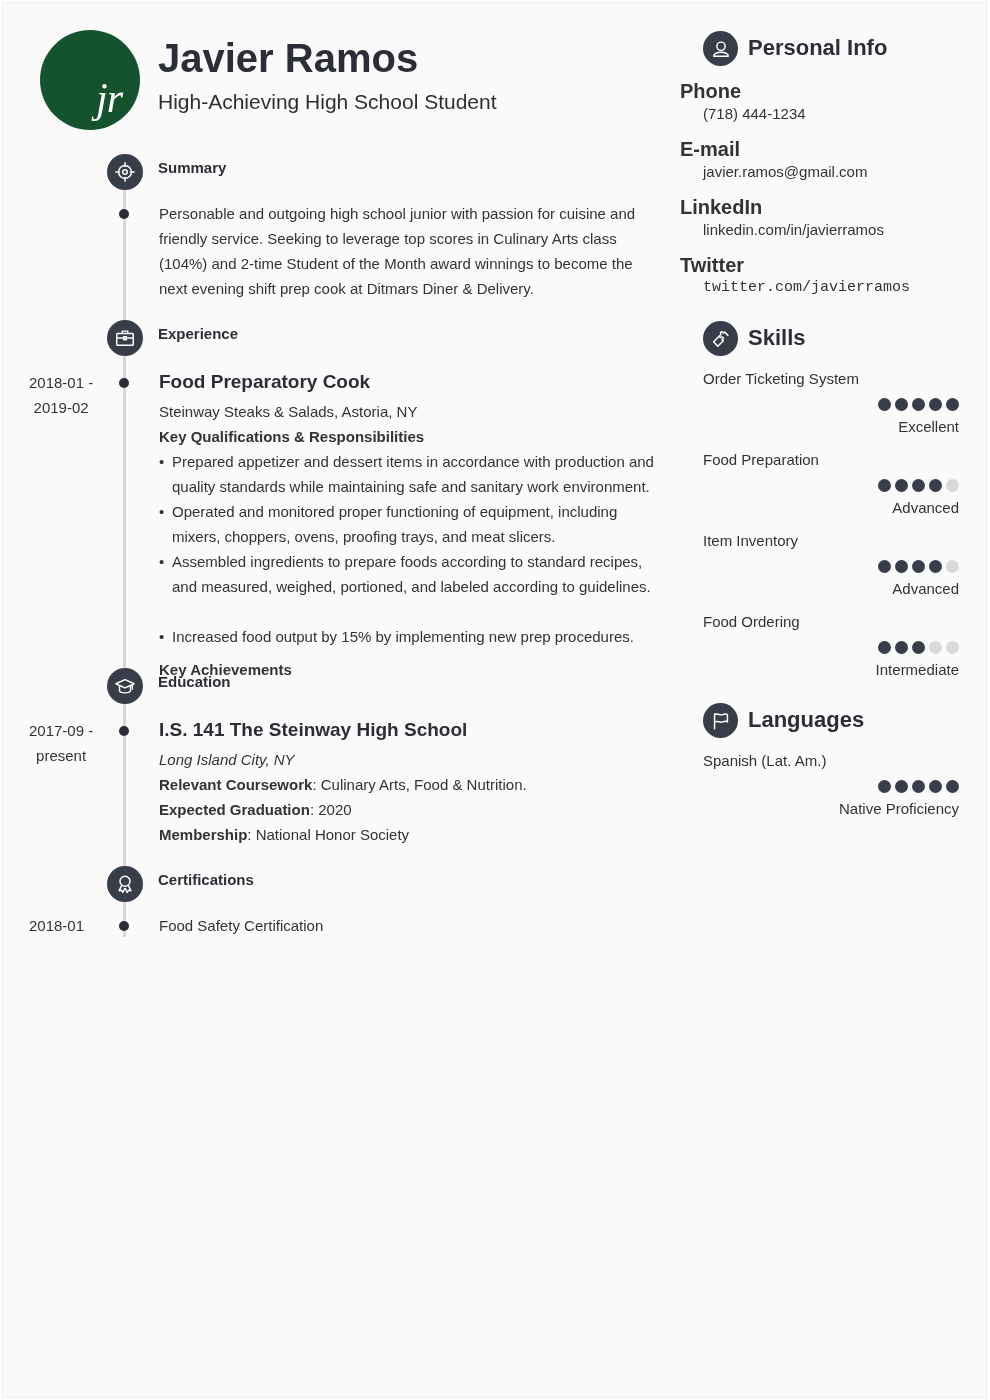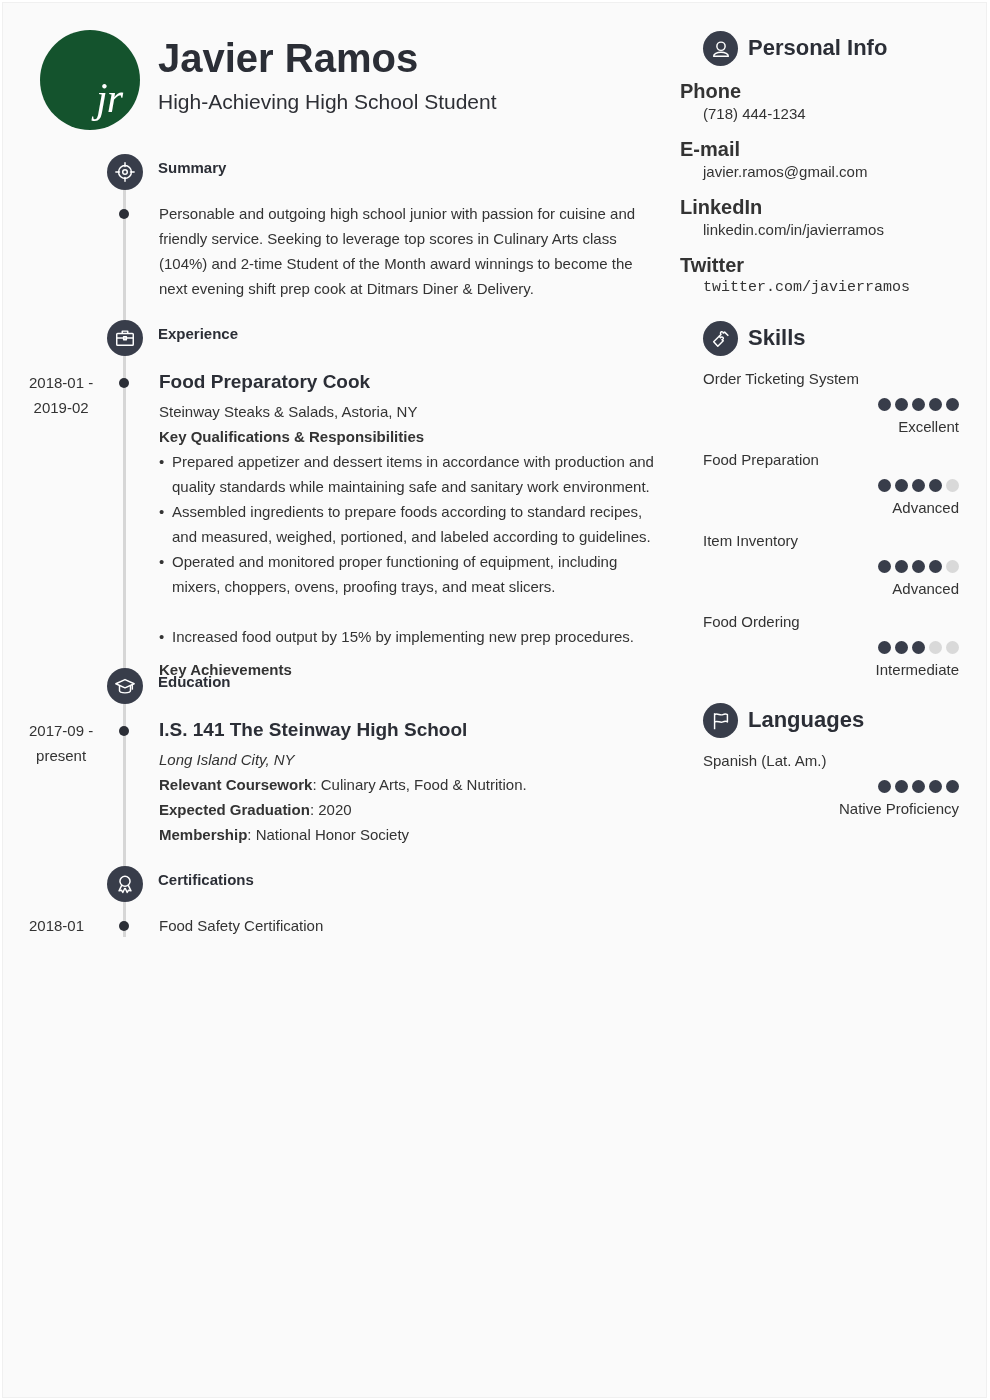--- a/index.html
+++ b/index.html
@@ -84,22 +84,22 @@
 <div class="dot" style="top:378px;"></div>
 <div class="date" style="top:370px;">
   <div>2018-01 -</div>
   <div>2019-02</div>
 </div>
 <div class="role" style="top:371px;">Food Preparatory Cook</div>
 <div class="txt" style="top:399px;">Steinway Steaks &amp; Salads, Astoria, NY</div>
 <div class="txt bold" style="top:424px;">Key Qualifications &amp; Responsibilities</div>
 <ul class="bul txt" style="top:449px;">
   <li>Prepared appetizer and dessert items in accordance with production and quality standards while maintaining safe and sanitary work environment.</li>
+  <li>Operated and monitored proper functioning of equipment, including mixers, choppers, ovens, proofing trays, and meat slicers.</li>
   <li>Assembled ingredients to prepare foods according to standard recipes, and measured, weighed, portioned, and labeled according to guidelines.</li>
-  <li>Operated and monitored proper functioning of equipment, including mixers, choppers, ovens, proofing trays, and meat slicers.</li>
 </ul>
 <div class="txt bold" style="top:625px;margin-top:32px;">Key Achievements</div>
 <ul class="bul txt" style="top:624px;">
   <li>Increased food output by 15% by implementing new prep procedures.</li>
 </ul>
 
 <div class="sec-icon" style="left:107px; top:668px;">
   <svg viewBox="0 0 24 24" fill="none" stroke="#fff" stroke-width="1.6" stroke-linejoin="round">
     <path d="M2 9.5L12 5l10 4.5-10 4.5z"></path>
     <path d="M6 11.5V17c0 1.3 2.7 2.5 6 2.5s6-1.2 6-2.5v-5.5"></path>

